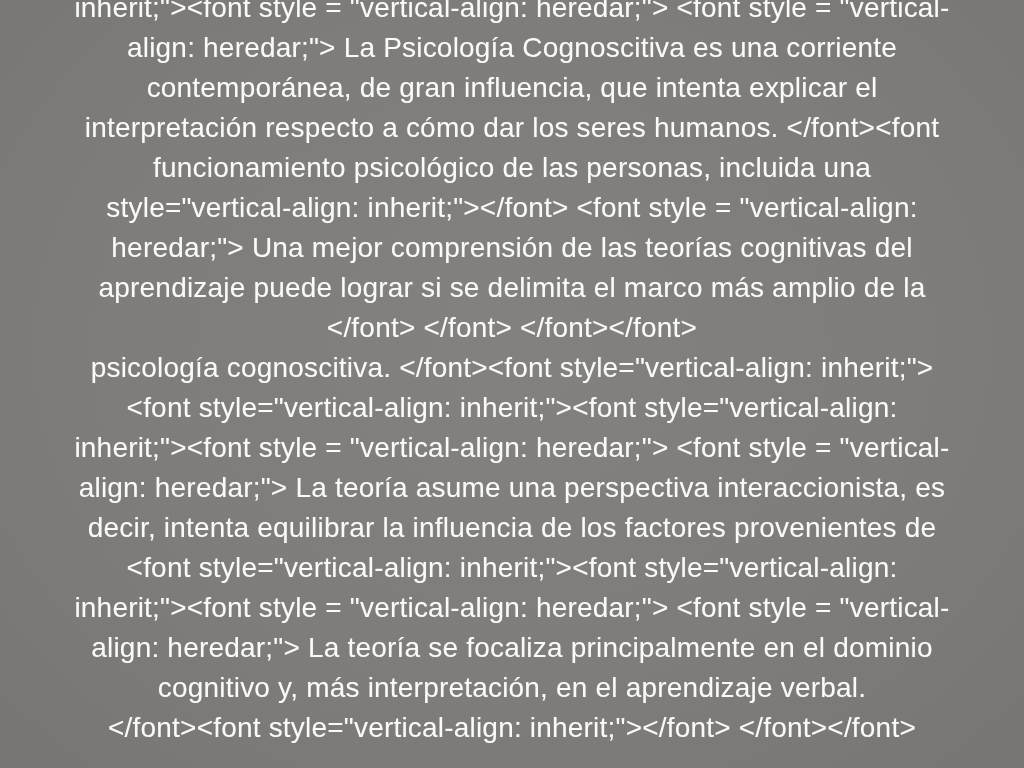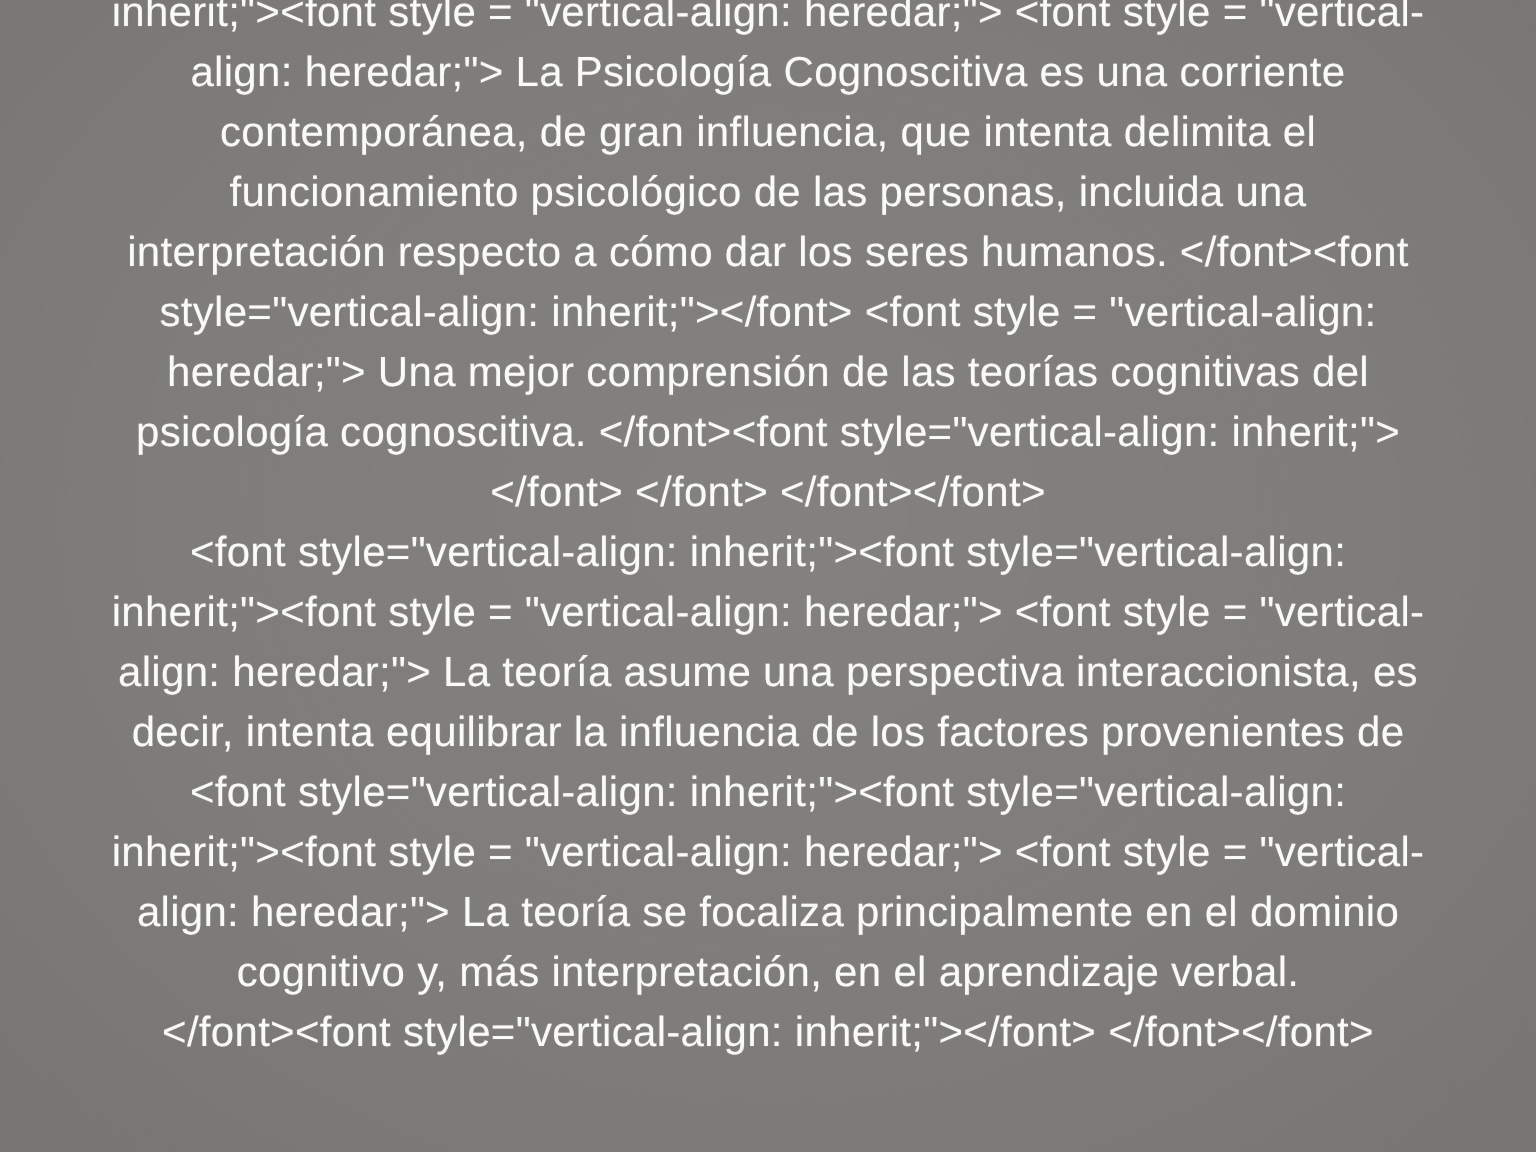--- a/index.html
+++ b/index.html
@@ -43,27 +43,28 @@
     height: 40px;
   }
 </style>
 </head>
 <body>
 
 <div class="slide">
   <div class="textblock">
     <div class="line">inherit;"&gt;&lt;font style = "vertical-align: heredar;"&gt; &lt;font style = "vertical-</div>
     <div class="line">align: heredar;"&gt; La Psicología Cognoscitiva es una corriente</div>
-    <div class="line">contemporánea, de gran influencia, que intenta delimita el</div>
+    <div class="line">contemporánea, de gran influencia, que intenta explicar el</div>
+    <div class="line">interpretación respecto a cómo dar los seres humanos. &lt;/font&gt;&lt;font</div>
     <div class="line">funcionamiento psicológico de las personas, incluida una</div>
-    <div class="line">interpretación respecto a cómo dar los seres humanos. &lt;/font&gt;&lt;font</div>
     <div class="line">style="vertical-align: inherit;"&gt;&lt;/font&gt; &lt;font style = "vertical-align:</div>
     <div class="line">heredar;"&gt; Una mejor comprensión de las teorías cognitivas del</div>
+    <div class="line">aprendizaje puede lograr si se delimita el marco más amplio de la</div>
+    <div class="line">&lt;/font&gt; &lt;/font&gt; &lt;/font&gt;&lt;/font&gt;</div>
     <div class="line">psicología cognoscitiva. &lt;/font&gt;&lt;font style="vertical-align: inherit;"&gt;</div>
-    <div class="line">&lt;/font&gt; &lt;/font&gt; &lt;/font&gt;&lt;/font&gt;</div>
     <div class="line">&lt;font style="vertical-align: inherit;"&gt;&lt;font style="vertical-align:</div>
     <div class="line">inherit;"&gt;&lt;font style = "vertical-align: heredar;"&gt; &lt;font style = "vertical-</div>
     <div class="line">align: heredar;"&gt; La teoría asume una perspectiva interaccionista, es</div>
     <div class="line">decir, intenta equilibrar la influencia de los factores provenientes de</div>
     <div class="line">&lt;font style="vertical-align: inherit;"&gt;&lt;font style="vertical-align:</div>
     <div class="line">inherit;"&gt;&lt;font style = "vertical-align: heredar;"&gt; &lt;font style = "vertical-</div>
     <div class="line">align: heredar;"&gt; La teoría se focaliza principalmente en el dominio</div>
     <div class="line">cognitivo y, más interpretación, en el aprendizaje verbal.</div>
     <div class="line">&lt;/font&gt;&lt;font style="vertical-align: inherit;"&gt;&lt;/font&gt; &lt;/font&gt;&lt;/font&gt;</div>
   </div>

